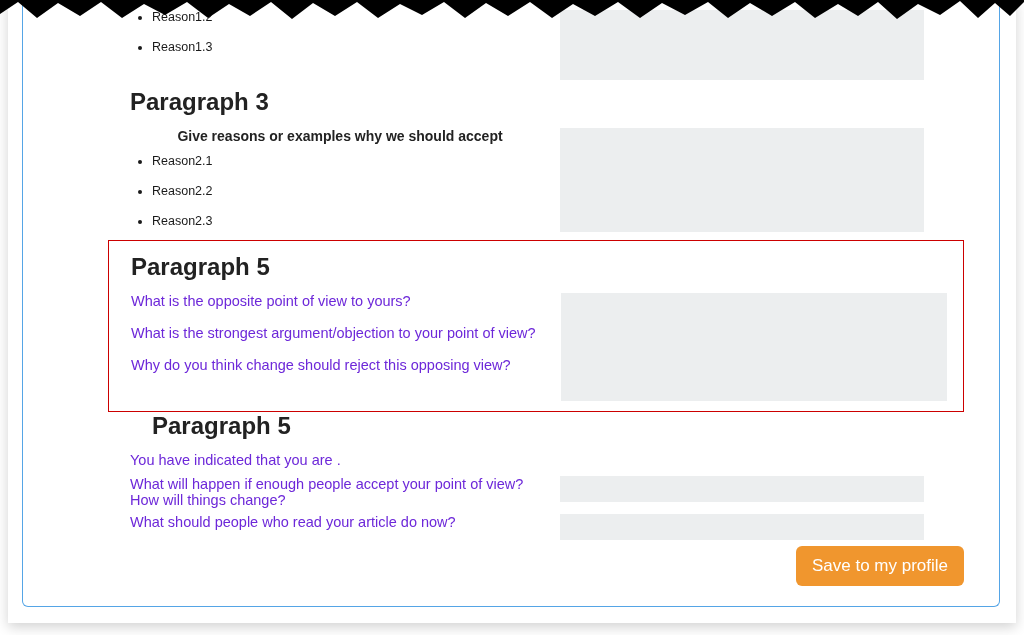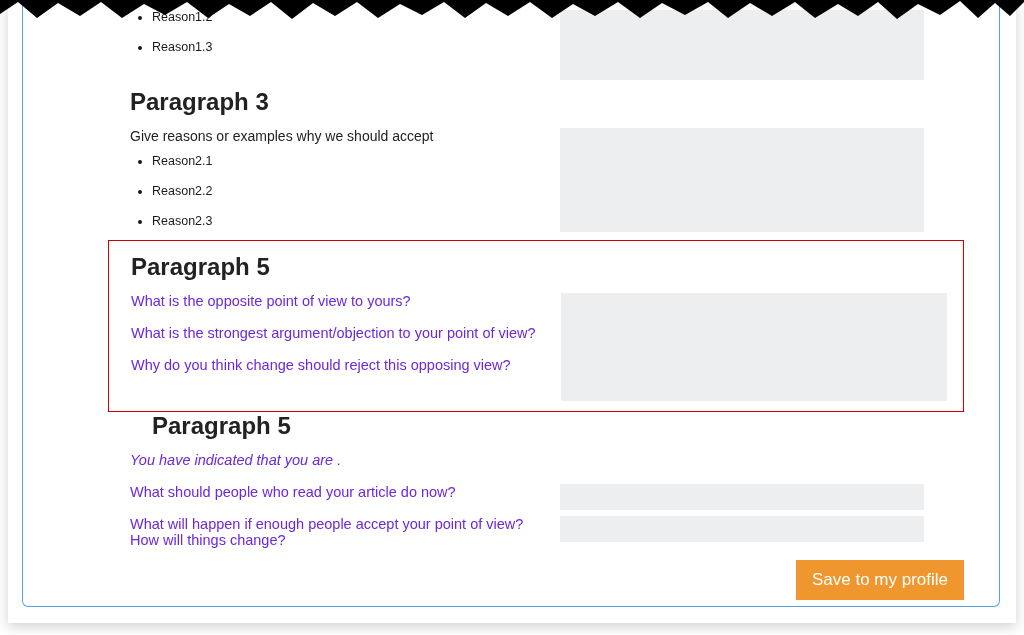--- a/index.html
+++ b/index.html
@@ -86,23 +86,24 @@
     ul.reasons li:last-child { margin-bottom: 6px; }
     h3.section-heading {
       font-size: 24px;
       font-weight: 700;
       color: #222;
       margin-bottom: 12px;
       margin-top: 8px;
     }
     .sub-bold {
       font-size: 14px;
-      font-weight: 400;
+      font-weight: 700;
       color: #222;
       margin-bottom: 10px;
+      text-align: center;
     }
     .para-q {
       font-size: 14.5px;
       color: #6d28d9;
       margin-bottom: 16px;
     }
     .para-q.tight { margin-bottom: 6px; }
     .highlight-box {
       border: 1px solid #cc0000;
       padding: 12px 16px 10px 22px;
@@ -116,21 +117,21 @@
       display: flex;
       justify-content: flex-end;
       gap: 10px;
       margin-top: 6px;
       margin-right: -40px;
     }
     .btn {
       background: #f0962e;
       color: #fff;
       border: none;
-      border-radius: 0;
+      border-radius: 6px;
       font-size: 17px;
       padding: 10px 16px;
       cursor: pointer;
       font-family: inherit;
     }
   </style>
 </head>
 <body>
 
 <div class="outer-shadow"></div>
@@ -179,32 +180,32 @@
         <div class="para-q">What is the strongest argument/objection to your point of view?</div>
         <div class="para-q tight">Why do you think change should reject this opposing view?</div>
       </div>
       <div class="right-col">
         <div class="grey-box p4"></div>
       </div>
     </div>
   </div>
 
   <h3 class="section-heading p5-heading-indent" style="margin-top:0;">Paragraph 5</h3>
-  <div class="para-q" style="margin-bottom:16px;font-style:italic;">You have indicated that you are .</div>
+  <div class="para-q" style="margin-bottom:8px;">You have indicated that you are .</div>
+  <div class="row">
+    <div class="left-col">
+      <div class="para-q tight">What will happen if enough people accept your point of view? How will things change?</div>
+    </div>
+    <div class="right-col">
+      <div class="grey-box short"></div>
+    </div>
+  </div>
   <div class="row" style="margin-bottom:6px;">
     <div class="left-col">
       <div class="para-q tight">What should people who read your article do now?</div>
-    </div>
-    <div class="right-col">
-      <div class="grey-box short"></div>
-    </div>
-  </div>
-  <div class="row">
-    <div class="left-col">
-      <div class="para-q tight">What will happen if enough people accept your point of view? How will things change?</div>
     </div>
     <div class="right-col">
       <div class="grey-box short"></div>
     </div>
   </div>
 
   <div class="button-row">
     <button class="btn">Save to my profile</button>
   </div>
 

